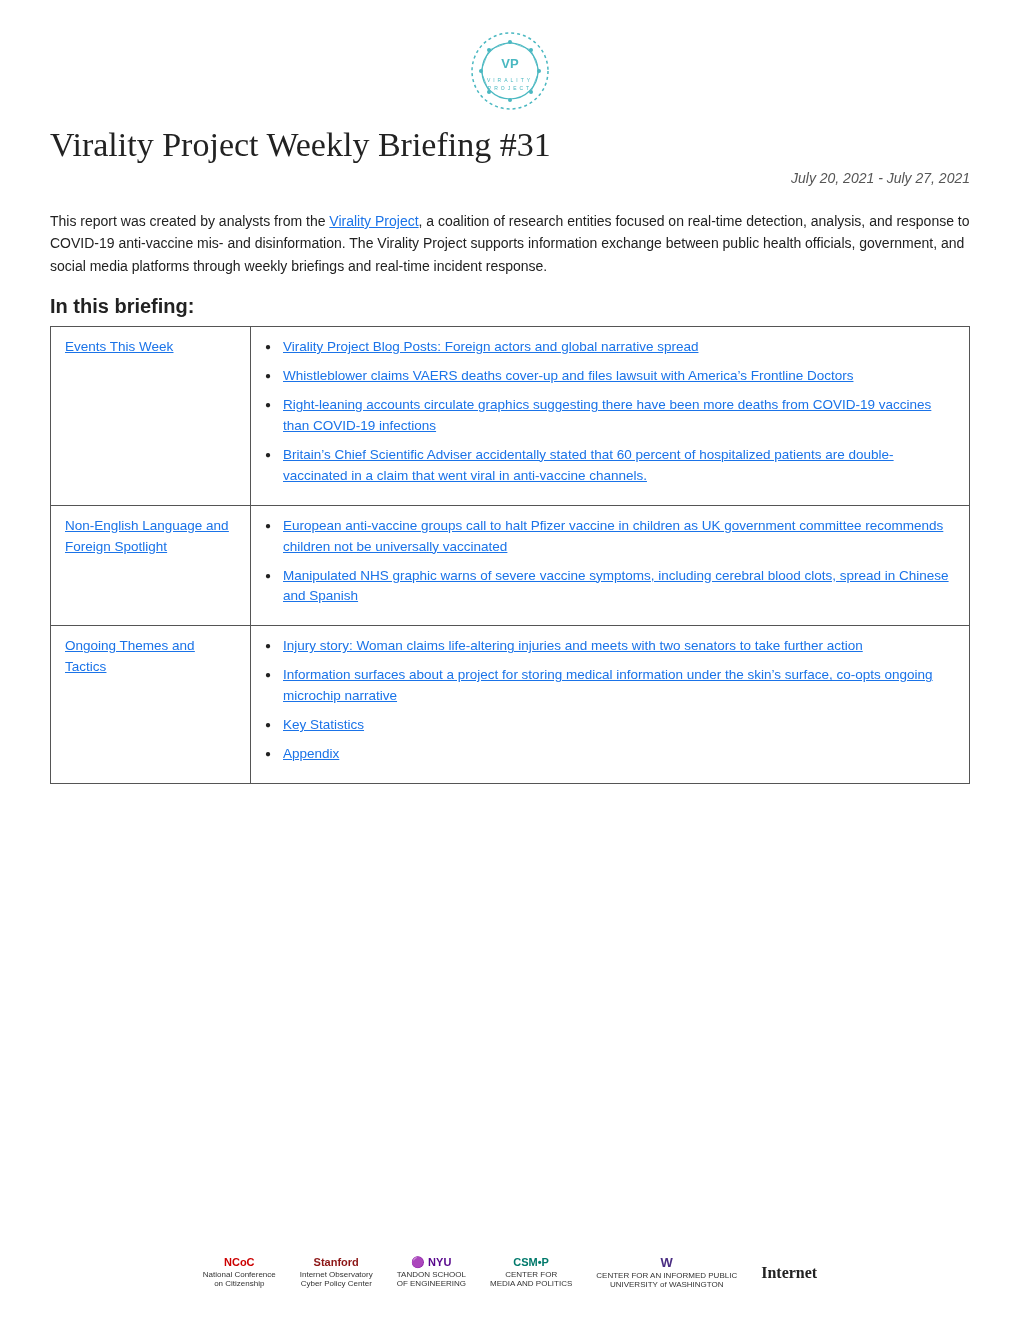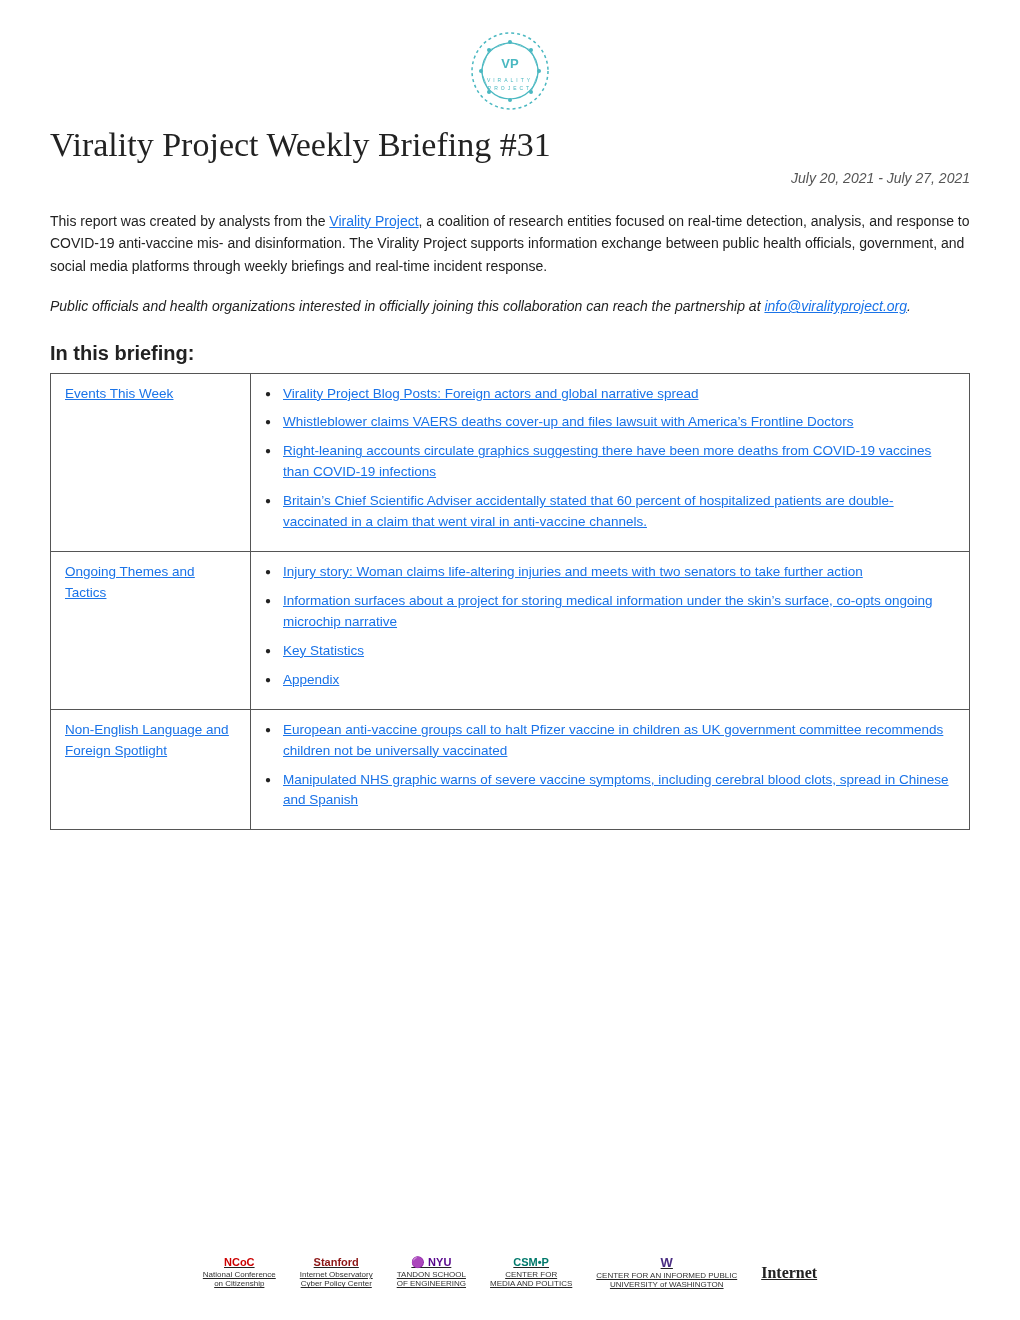--- a/index.html
+++ b/index.html
@@ -106,21 +106,20 @@
     .footer {
       position: absolute;
       bottom: 30px;
       left: 0;
       right: 0;
       display: flex;
       align-items: center;
       justify-content: center;
       gap: 24px;
       padding: 0 50px;
-      text-decoration: underline;
     }
     .footer-logo {
       display: flex;
       flex-direction: column;
       align-items: center;
       font-size: 9px;
       color: #444;
       line-height: 1.2;
     }
 
@@ -166,59 +165,56 @@
   </div>
 
   <h1 class="title">Virality Project Weekly Briefing #31</h1>
 
   <p class="subtitle">July 20, 2021 - July 27, 2021</p>
 
   <p class="intro-text">
     <span>This report was created by analysts from the </span><a href="#">Virality Project</a><span>, a coalition of research entities focused on real-time detection, analysis, and response to COVID-19 anti-vaccine mis- and disinformation. The Virality Project supports information exchange between public health officials, government, and social media platforms through weekly briefings and real-time incident response.</span>
   </p>
 
-  <p class="italic-block">
-    <span>Public officials and health organizations interested in officially joining this collaboration can reach the partnership at </span><a href="mailto:info@viralityproject.org">info@viralityproject.org</a><span>.</span>
-  </p>
 
   <h2 class="section-heading">In this briefing:</h2>
 
   <table class="briefing-table">
     <tbody id="table-body">
     <tr>
           <td><a href="#">Events This Week</a></td>
           <td>
             <ul class="bullet-list">
               <li><a href="#">Virality Project Blog Posts: Foreign actors and global narrative spread</a></li>
               <li><a href="#">Whistleblower claims VAERS deaths cover-up and files lawsuit with America’s Frontline Doctors</a></li>
               <li><a href="#">Right-leaning accounts circulate graphics suggesting there have been more deaths from COVID-19 vaccines than COVID-19 infections</a></li>
               <li><a href="#">Britain’s Chief Scientific Adviser accidentally stated that 60 percent of hospitalized patients are double-vaccinated in a claim that went viral in anti-vaccine channels.</a></li>
             </ul>
           </td>
         </tr>
         <tr>
+          <td><a href="#">Non-English Language and Foreign Spotlight</a></td>
+          <td>
+            <ul class="bullet-list">
+              <li><a href="#">European anti-vaccine groups call to halt Pfizer vaccine in children as UK government committee recommends children not be universally vaccinated</a></li>
+              <li><a href="#">Manipulated NHS graphic warns of severe vaccine symptoms, including cerebral blood clots, spread in Chinese and Spanish</a></li>
+            </ul>
+          </td>
+        </tr>
+        <tr>
           <td><a href="#">Ongoing Themes and Tactics</a></td>
           <td>
             <ul class="bullet-list">
               <li><a href="#">Injury story: Woman claims life-altering injuries and meets with two senators to take further action</a></li>
               <li><a href="#">Information surfaces about a project for storing medical information under the skin’s surface, co-opts ongoing microchip narrative</a></li>
               <li><a href="#">Key Statistics</a></li>
               <li><a href="#">Appendix</a></li>
             </ul>
           </td>
         </tr>
-        <tr>
-          <td><a href="#">Non-English Language and Foreign Spotlight</a></td>
-          <td>
-            <ul class="bullet-list">
-              <li><a href="#">European anti-vaccine groups call to halt Pfizer vaccine in children as UK government committee recommends children not be universally vaccinated</a></li>
-              <li><a href="#">Manipulated NHS graphic warns of severe vaccine symptoms, including cerebral blood clots, spread in Chinese and Spanish</a></li>
-            </ul>
-          </td>
-        </tr>
       </tbody>
   </table>
 </div>
 
 <div class="footer">
 
   <div class="footer-logo">
     <span style="font-weight:700;font-size:11px;color:#c00;">NCoC</span>
     <span style="font-size:8px;color:#333;">National Conference</span>
     <span style="font-size:8px;color:#333;">on Citizenship</span>

